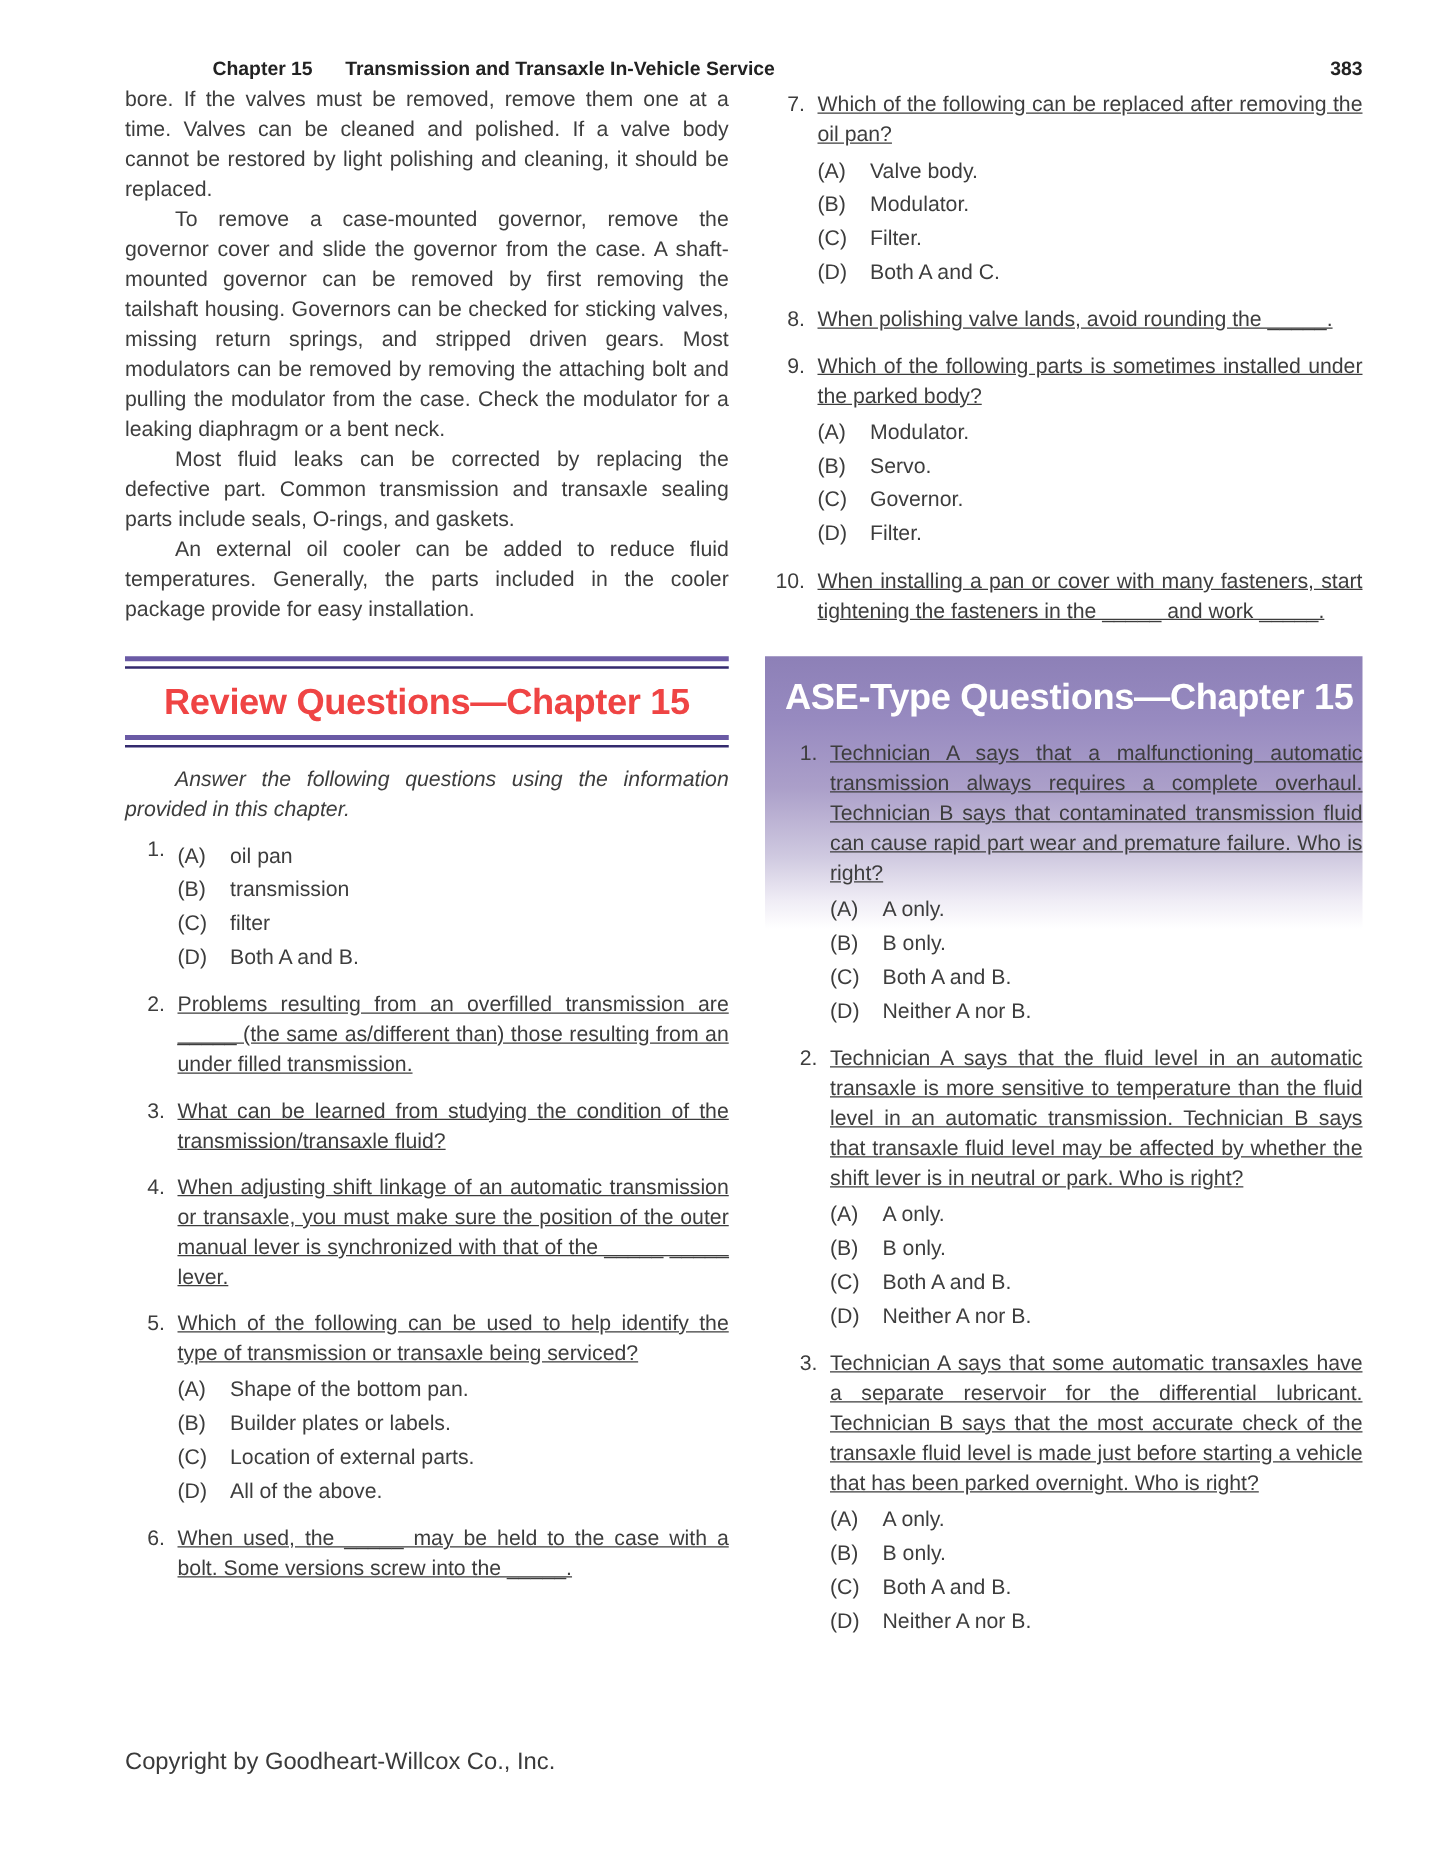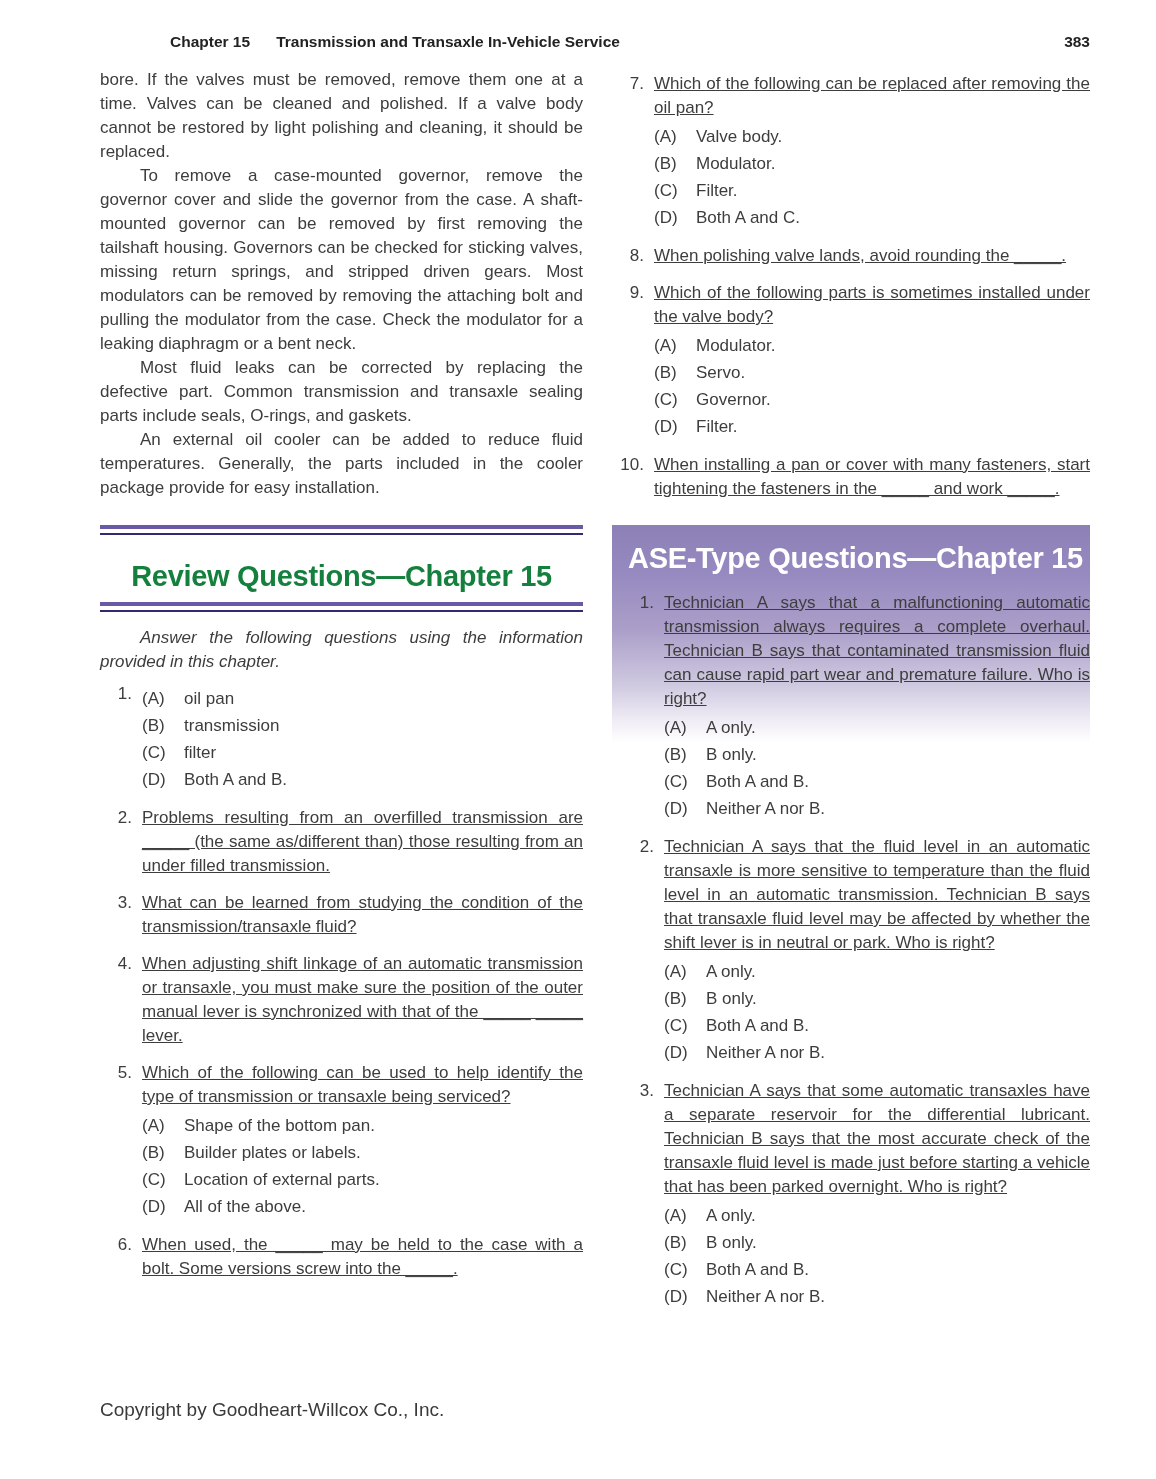--- a/index.html
+++ b/index.html
@@ -7,40 +7,40 @@
     position:relative;
     width:1156px;height:1479px;
     background:#ffffff;
     font-family:"Liberation Sans", sans-serif;
     color:#3d3d3d;
     margin:0 auto;
     overflow:hidden;
   }
   
   .runhead{
-    position:absolute;top:33px;left:170px;right:66px;
+    position:absolute;top:47px;left:170px;right:66px;
     display:flex;align-items:baseline;
     font-size:15.5px;font-weight:bold;color:#222;
   }
   .runhead .chap{margin-right:26px;}
   .runhead .pageno{margin-left:auto;font-weight:bold;}
   
   .col{position:absolute;top:68px;font-size:17px;line-height:24px;}
   .col-left{left:100px;width:483px;}
   .col-right{left:612px;width:478px;}
   p.body{margin:0;text-align:justify;}
   p.body.indent{text-indent:40px;}
   
   .rq-head{margin-top:25px;margin-bottom:6px;}
   .rule-thick{height:4px;background:#6a5aa5;}
   .rule-gap{height:4px;}
   .rule-thin{height:2px;background:#332a6e;}
   .rq-title{
-    text-align:center;font-size:29px;font-weight:bold;color:#15803d;
-    letter-spacing:-0.3px;margin:24px 0 9px 0;line-height:34px;
+    text-align:center;font-size:29px;font-weight:bold;color:#ef4444;
+    letter-spacing:-0.3px;margin:10px 0 9px 0;line-height:34px;
   }
   .intro{
     font-style:italic;text-align:justify;text-indent:40px;
     margin:14px 0 8px 0;
   }
   
   .qlist{margin-top:4px;}
   .question{display:flex;margin:0 0 13px 0;}
   .qnum{width:32px;min-width:32px;text-align:right;padding-right:10px;}
   .qbody{flex:1;}
@@ -203,21 +203,21 @@
         </div>
         <div class="question">
           <div class="qnum">8.</div>
           <div class="qbody">
             <div class="qtext">When polishing valve lands, avoid rounding the _____.</div>
           </div>
         </div>
         <div class="question">
           <div class="qnum">9.</div>
           <div class="qbody">
-            <div class="qtext">Which of the following parts is sometimes installed under the valve body?</div>
+            <div class="qtext">Which of the following parts is sometimes installed under the parked body?</div>
             <div class="opts">
               <div class="option">
                 <span class="olabel">(A)</span>
                 <span class="otext">Modulator.</span>
               </div>
               <div class="option">
                 <span class="olabel">(B)</span>
                 <span class="otext">Servo.</span>
               </div>
               <div class="option">

